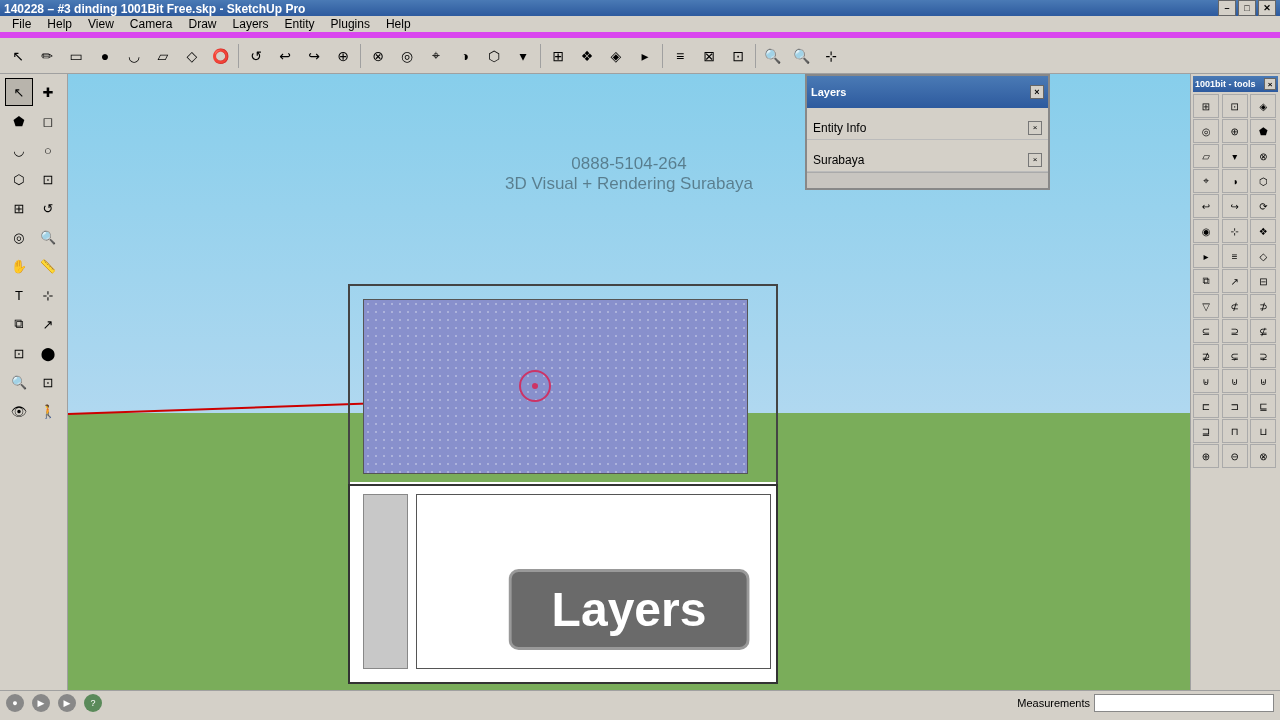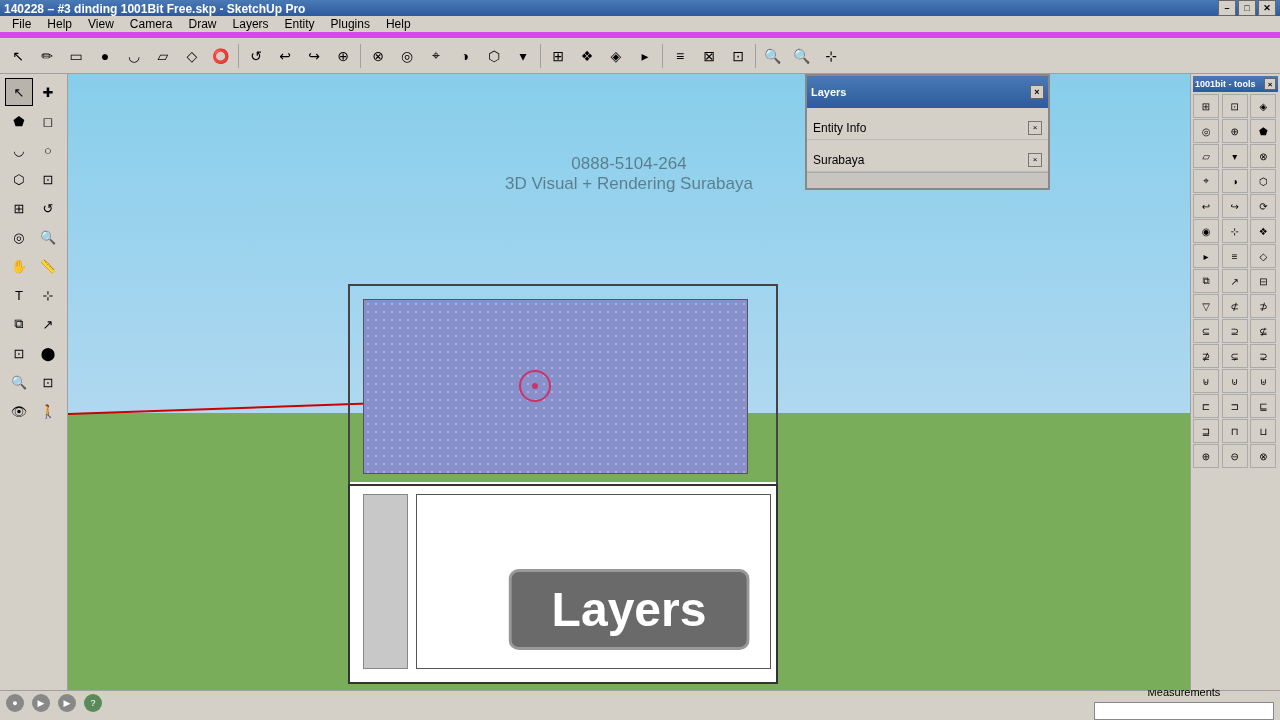--- a/index.html
+++ b/index.html
@@ -323,21 +323,20 @@
       background: #888;
       border-radius: 50%;
       display: flex; align-items: center; justify-content: center;
       font-size: 9px; color: white;
     }
     #measurements-area {
       margin-left: auto;
       display: flex;
       align-items: center;
       gap: 4px;
-      flex-direction: column;
     }
     #measurements-box {
       width: 180px; height: 18px;
       background: white;
       border: 1px solid #888;
     }
   </style>
 </head>
 <body>
 

